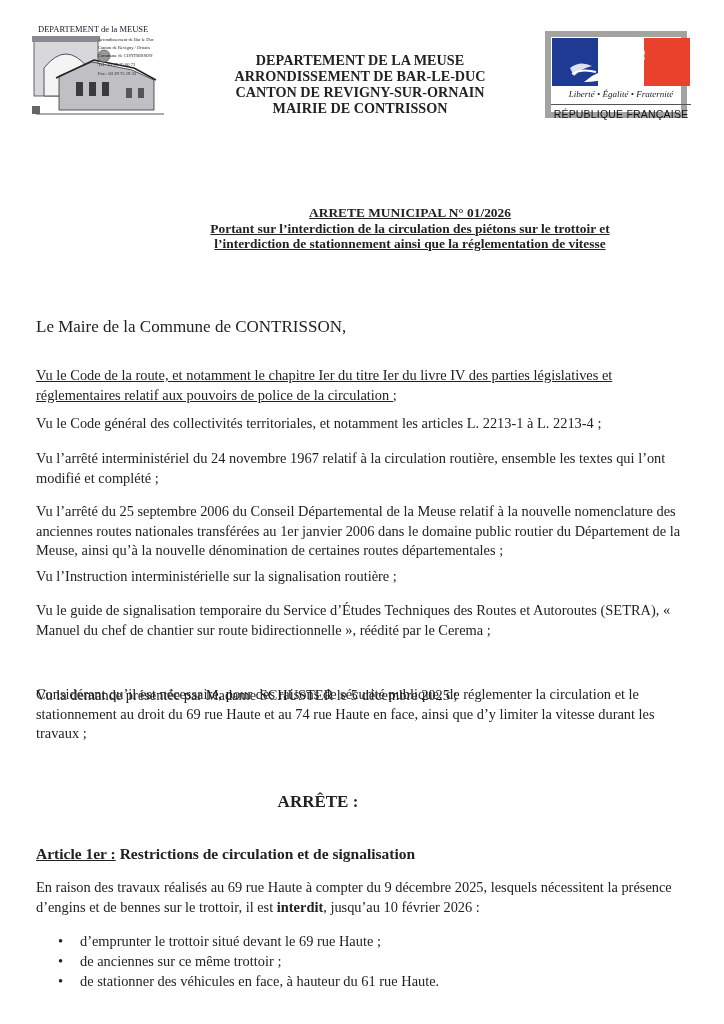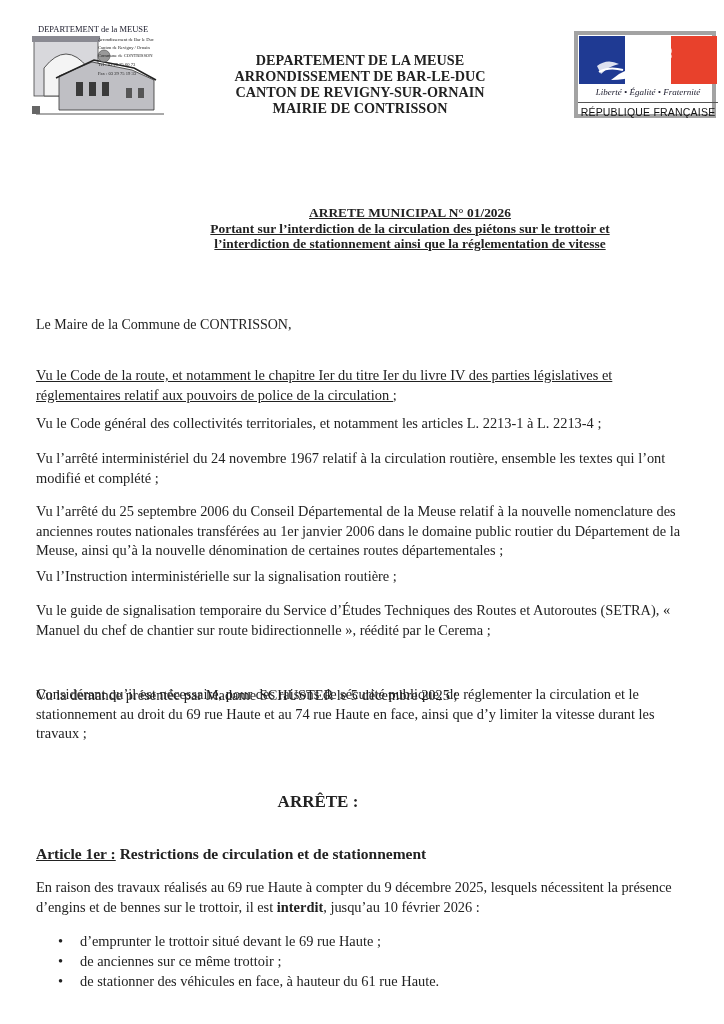--- a/index.html
+++ b/index.html
@@ -9,31 +9,31 @@
 
   
   #logo { left:14px; top:10px; width:170px; height:110px; }
   #logo .stamp-title { position:absolute; left:24px; top:14px; font-size:8.5px; font-weight:normal; color:#1a1a2a; letter-spacing:0; white-space:nowrap; }
   #logo .stamp-line { position:absolute; left:84px; font-size:4.6px; color:#222; white-space:nowrap; line-height:1; }
 
   
   #header-block { left:200px; top:52px; width:320px; text-align:center; font-weight:bold; font-size:14.2px; line-height:16px; color:#222; }
 
   
-  #marianne { left:574px; top:31px; width:142px; height:87px; border:4px solid #a3a3a3; box-sizing:border-box; background:#fff;text-decoration:underline; }
+  #marianne { left:545px; top:31px; width:142px; height:87px; border:6px solid #a3a3a3; box-sizing:border-box; background:#fff;text-decoration:underline; }
   #marianne .flag { position:absolute; left:1px; top:1px; width:138px; height:48px; }
   #marianne .motto { position:absolute; left:0; top:52px; width:140px; text-align:center; font-style:italic; font-size:9px; color:#223; white-space:nowrap; }
   #marianne .rep { position:absolute; left:0; top:67px; width:140px; height:18px; border-top:1px solid #555; text-align:center; font-family:"Liberation Sans", sans-serif; font-size:10.5px; line-height:18px; color:#111; letter-spacing:0.2px; white-space:nowrap; }
 
   
   #title-block { left:150px; top:205px; width:520px; text-align:center; font-weight:bold; font-size:13.4px; line-height:15.5px; color:#222; }
   #title-block span { text-decoration:underline; display:block; white-space:nowrap; }
 
   .para { left:36px; width:660px; font-size:14.4px; line-height:19.5px; color:#222; }
-  #maire { left:36px; top:317px; font-size:14px; color:#222; white-space:nowrap; }
+  #maire { left:36px; top:317px; font-size:17px; color:#222; white-space:nowrap; }
 
   #arrete-heading { left:0; width:636px; top:792px; text-align:center; font-weight:bold; font-size:17px; color:#222; }
 
   #article1 { left:36px; top:845px; font-weight:bold; font-size:15.5px; color:#222; white-space:nowrap; }
   #article1 .lbl { text-decoration:underline; }
 
   ul.bullets { position:absolute; left:58px; top:932px; margin:0; padding:0; list-style:none; font-size:14.4px; line-height:19.8px; color:#222; }
   ul.bullets li { position:relative; padding-left:22px; white-space:nowrap; }
   ul.bullets li .dot { position:absolute; left:0; top:0; }
 </style>
@@ -99,21 +99,21 @@
 <div class="abs para" style="top:449px;">Vu l’arrêté interministériel du 24 novembre 1967 relatif à la circulation routière, ensemble les textes qui l’ont modifié et complété ;</div>
 <div class="abs para" style="top:502px;">Vu l’arrêté du 25 septembre 2006 du Conseil Départemental de la Meuse relatif à la nouvelle nomenclature des anciennes routes nationales transférées au 1er janvier 2006 dans le domaine public routier du Département de la Meuse, ainsi qu’à la nouvelle dénomination de certaines routes départementales ;</div>
 <div class="abs para" style="top:567px;">Vu l’Instruction interministérielle sur la signalisation routière ;</div>
 <div class="abs para" style="top:601px;">Vu le guide de signalisation temporaire du Service d’Études Techniques des Routes et Autoroutes (SETRA), « Manuel du chef de chantier sur route bidirectionnelle », réédité par le Cerema ;</div>
 <div class="abs para" style="top:651px;margin-top:35px;">Vu la demande présentée par Madame SCHUSTER le 5 décembre 2025 ;</div>
 <div class="abs para" style="top:685px;">Considérant qu’il est nécessaire, pour des raisons de sécurité publique, de réglementer la circulation et le stationnement au droit du 69 rue Haute et au 74 rue Haute en face, ainsi que d’y limiter la vitesse durant les travaux ;</div>
 
 <div id="arrete-heading" class="abs">ARRÊTE :</div>
 
 <div id="article1" class="abs">
-  <span class="lbl">Article 1er :</span><span> Restrictions de circulation et de stationnement</span>
+  <span class="lbl">Article 1er :</span><span> Restrictions de circulation et de signalisation</span>
 </div>
 
 <div class="abs para" style="top:878px;">
   <span>En raison des travaux réalisés au 69 rue Haute à compter du 9 décembre 2025, lesquels nécessitent la présence d’engins et de bennes sur le trottoir, il est </span><b>interdit</b><span>, jusqu’au 10 février 2026 :</span>
 </div>
 
 <ul class="bullets">
   <li><span class="dot">•</span><span>d’emprunter le trottoir situé devant le 69 rue Haute ;</span></li>
   <li><span class="dot">•</span><span>de anciennes sur ce même trottoir ;</span></li>
   <li><span class="dot">•</span><span>de stationner des véhicules en face, à hauteur du 61 rue Haute.</span></li>

